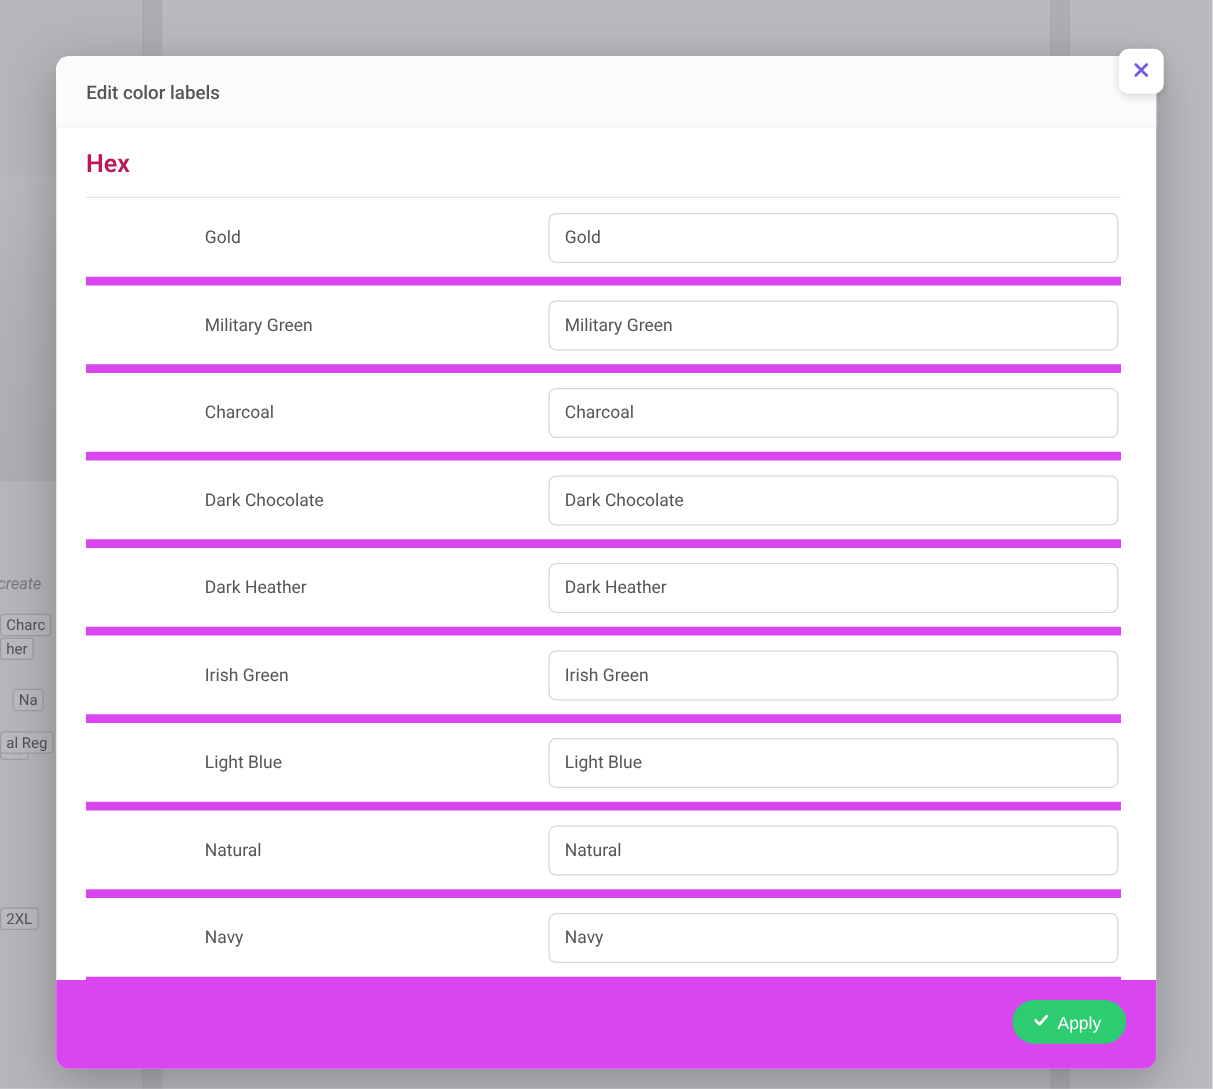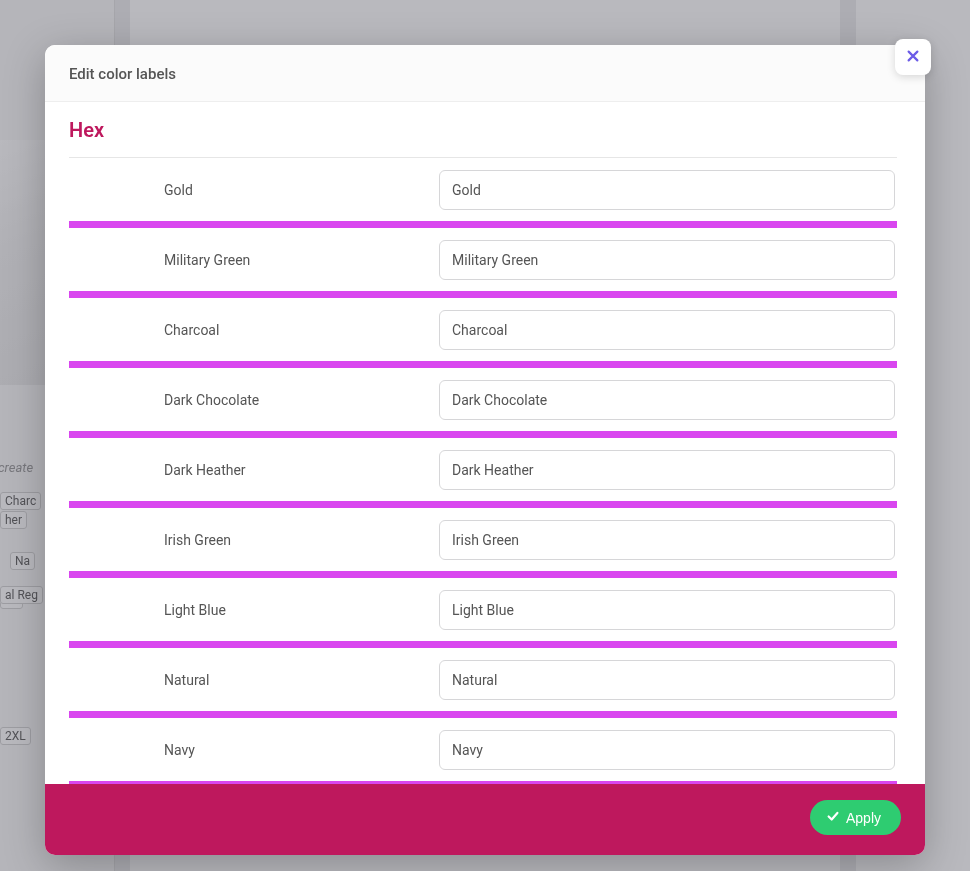--- a/index.html
+++ b/index.html
@@ -154,21 +154,21 @@
     font-size: 14px;
     color: #555;
     font-family: inherit;
     outline: none;
   }
 
   .modal-footer {
     padding: 16px 24px 20px 24px;
     display: flex;
     justify-content: flex-end;
-    background:#be185d;
+    background:#d946ef;
     border-radius: 0 0 10px 10px;
   }
   .apply-btn {
     background: #2ecc71;
     color: #fff;
     border: none;
     border-radius: 20px;
     padding: 9px 20px 9px 16px;
     font-size: 14px;
     font-weight: 500;

